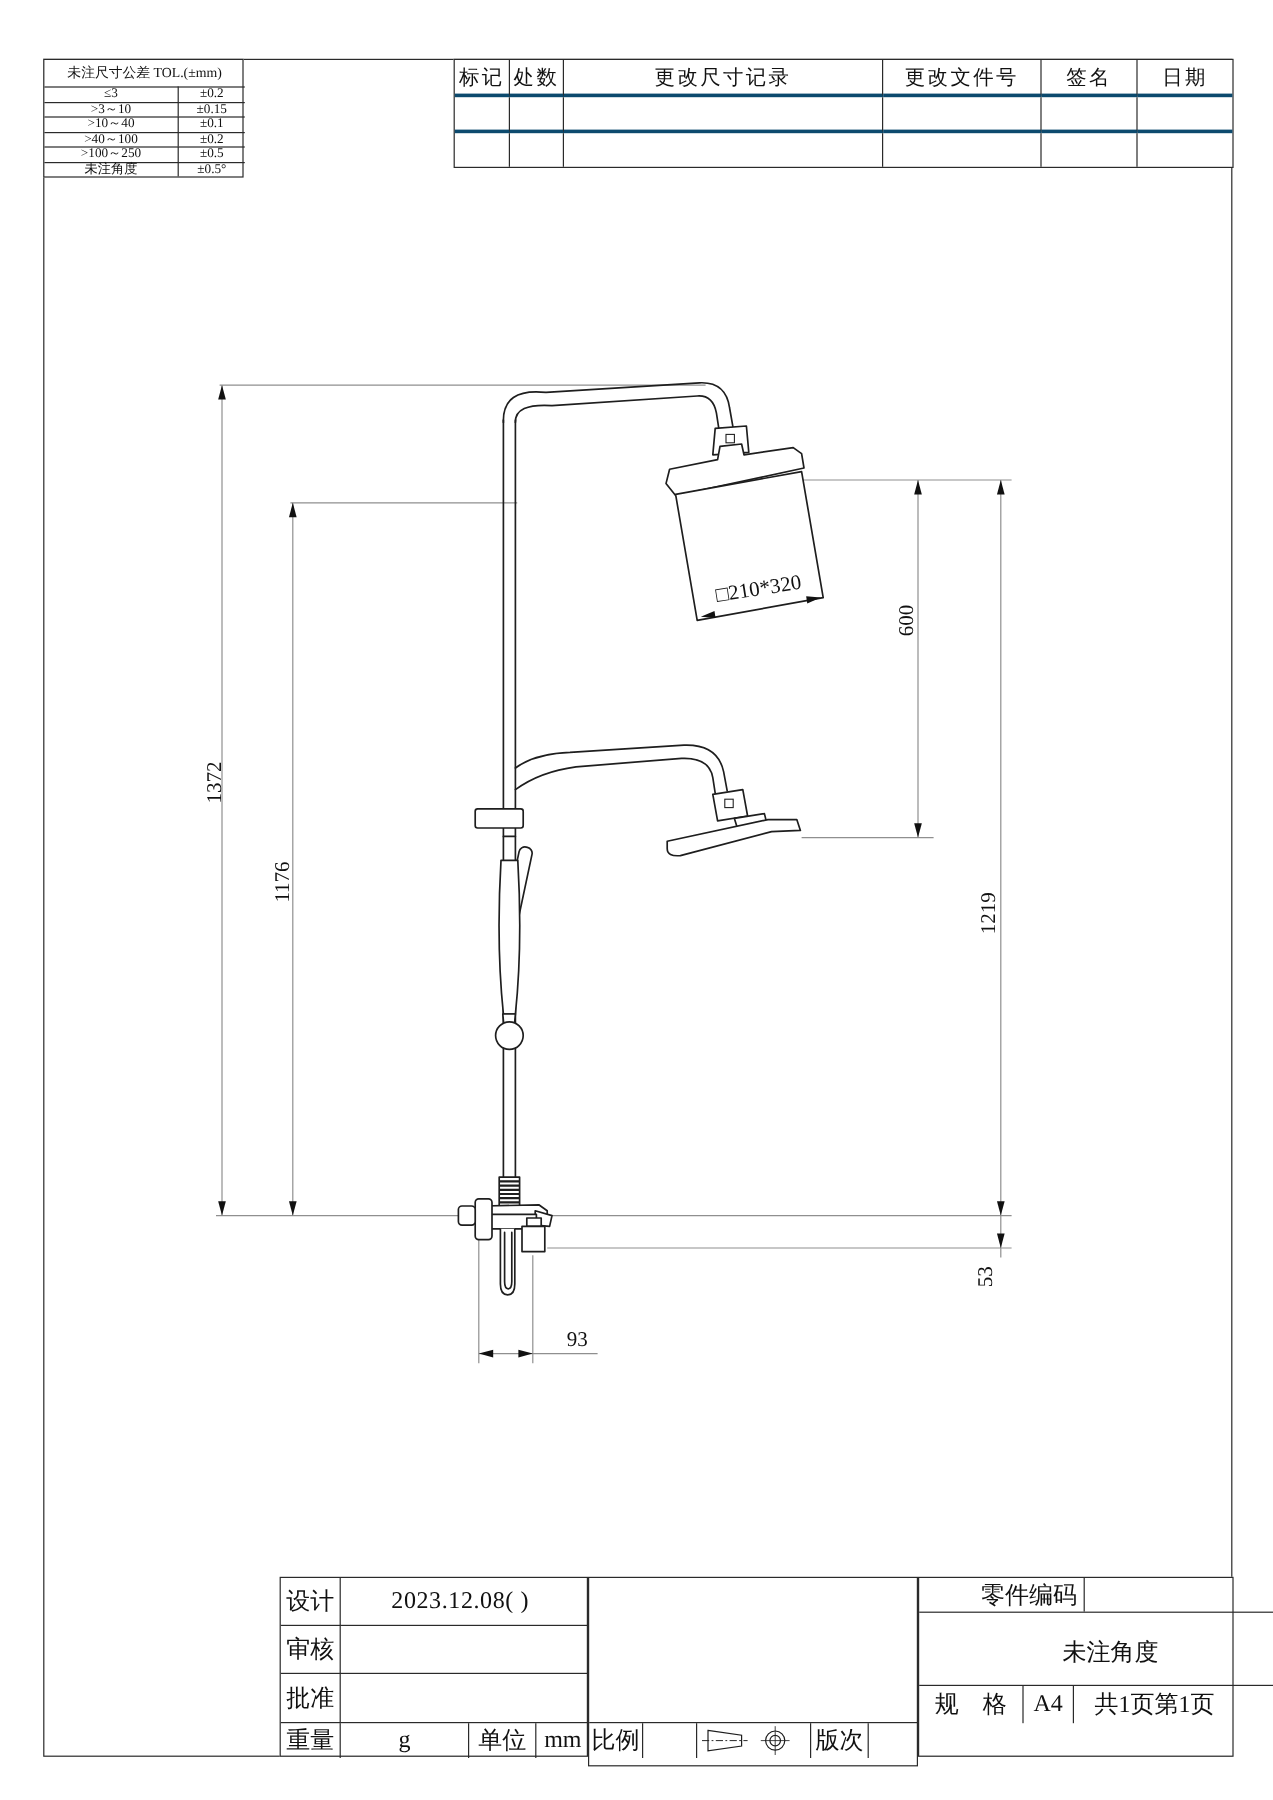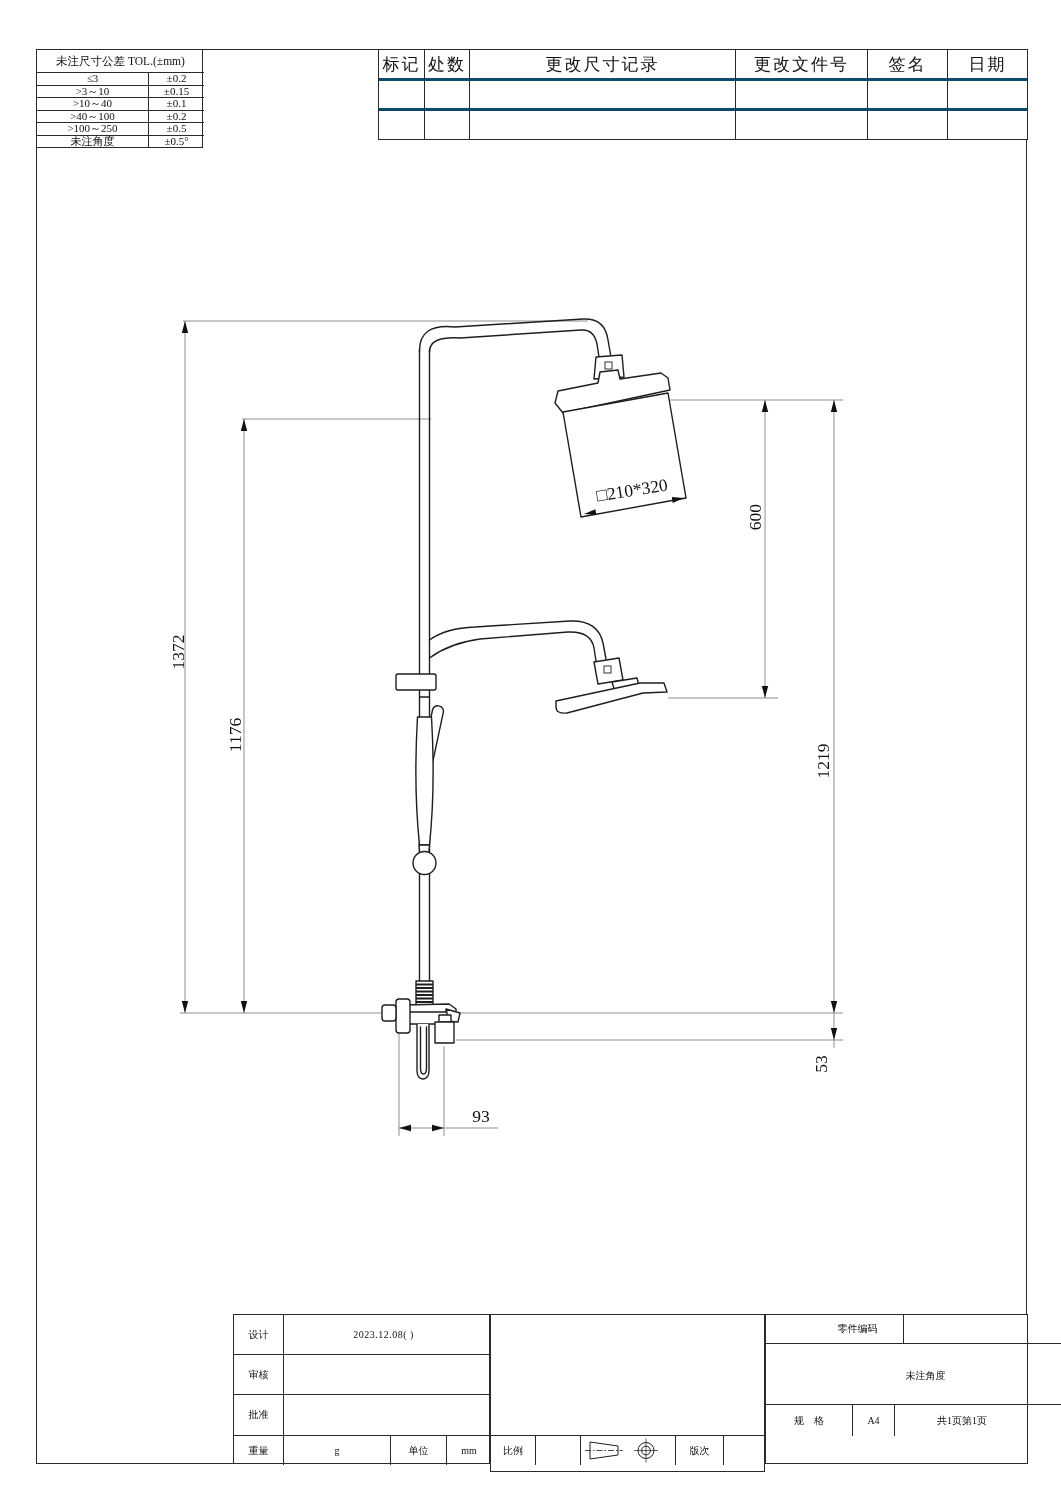--- a/index.html
+++ b/index.html
@@ -15,21 +15,21 @@
   .tol .bl{border-right:1px solid #2a2a2a;}
   
   .rev{position:absolute;left:378px;top:49px;width:650px;background:#fff;border:1px solid #2a2a2a;
        display:grid;grid-template-columns:46px 45px 266px 132px 80px 79px;grid-template-rows:31px 30px 28px;box-sizing:border-box;}
   .rev .c{border-right:1px solid #2a2a2a;border-bottom:3px solid #0c4a6e;display:flex;align-items:center;justify-content:center;
           font-size:17px;letter-spacing:2px;box-sizing:border-box;}
   .rev .c:nth-child(6n){border-right:none;}
   .rev .c.last{border-bottom:none;}
   
   .tb{position:absolute;background:#fff;border:1.2px solid #2a2a2a;display:grid;box-sizing:border-box;}
-  .tb .c{display:flex;align-items:center;justify-content:center;font-size:10px;box-sizing:border-box;overflow:hidden;}
+  .tb .c{display:flex;align-items:center;justify-content:center;font-size:20px;box-sizing:border-box;overflow:hidden;}
   .br{border-right:1px solid #2a2a2a;}
   .bb{border-bottom:1px solid #2a2a2a;}
   .tb-left{left:233px;top:1314px;width:257px;height:150px;grid-template-columns:50px 107px 56px 44px;grid-template-rows:40px 40px 41px 29px;}
   .sp3{grid-column:2 / span 3;}
   .val-right{justify-content:flex-end;padding-right:8px;font-size:15px;letter-spacing:0.5px;}
   .tb-mid{left:490px;top:1314px;width:275px;height:158px;grid-template-columns:45px 45px 95px 48px 42px;grid-template-rows:121px 29px;}
   .sp5{grid-column:1 / span 5;}
   .tb-right{left:765px;top:1314px;width:263px;height:150px;grid-template-rows:29px 61px 31px 29px;}
   .rrow{display:grid;box-sizing:border-box;}
   .g2{grid-template-columns:92px 171px;padding-left:46px;}

